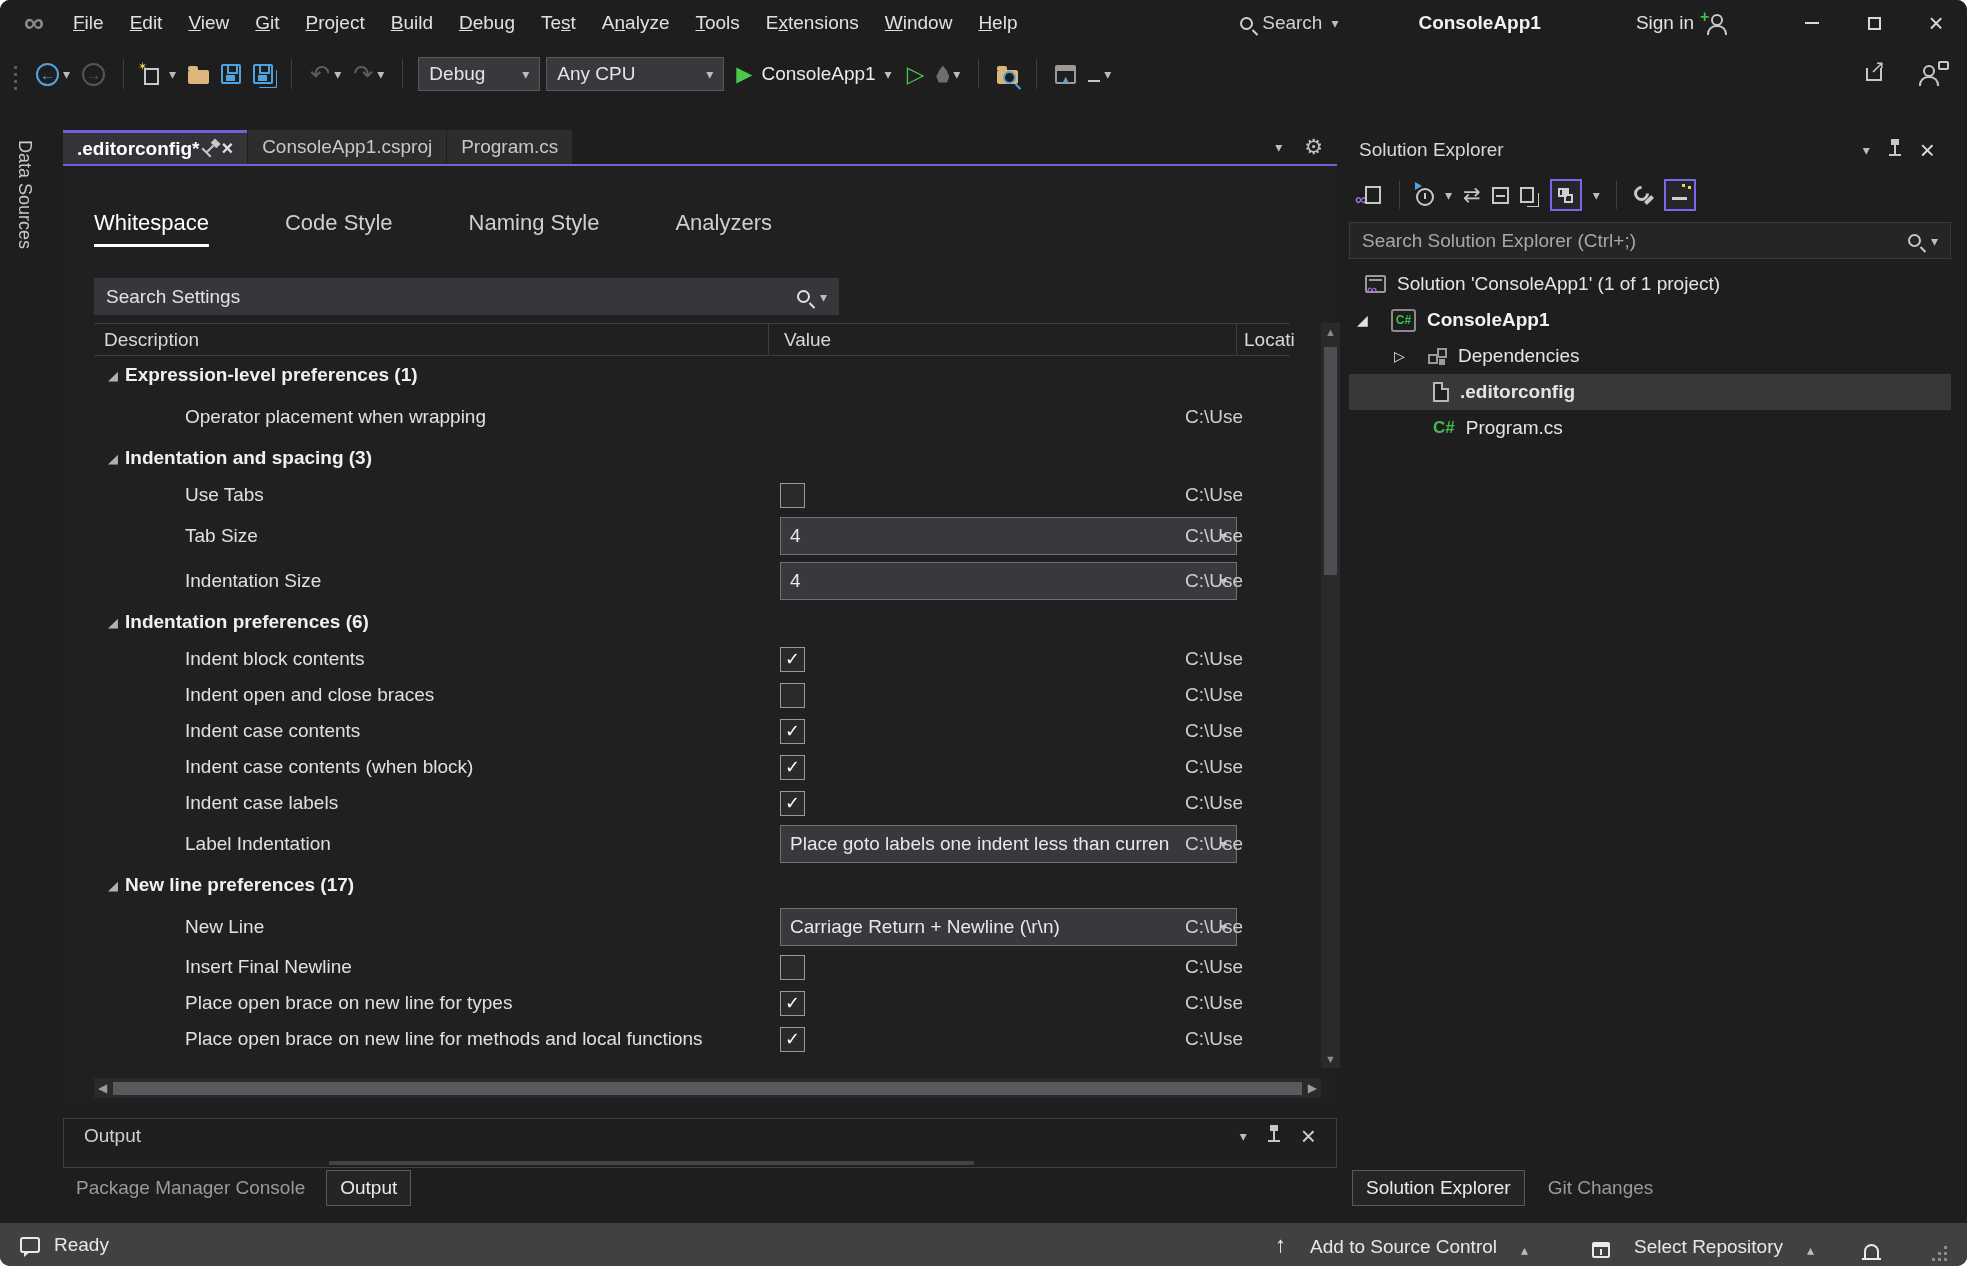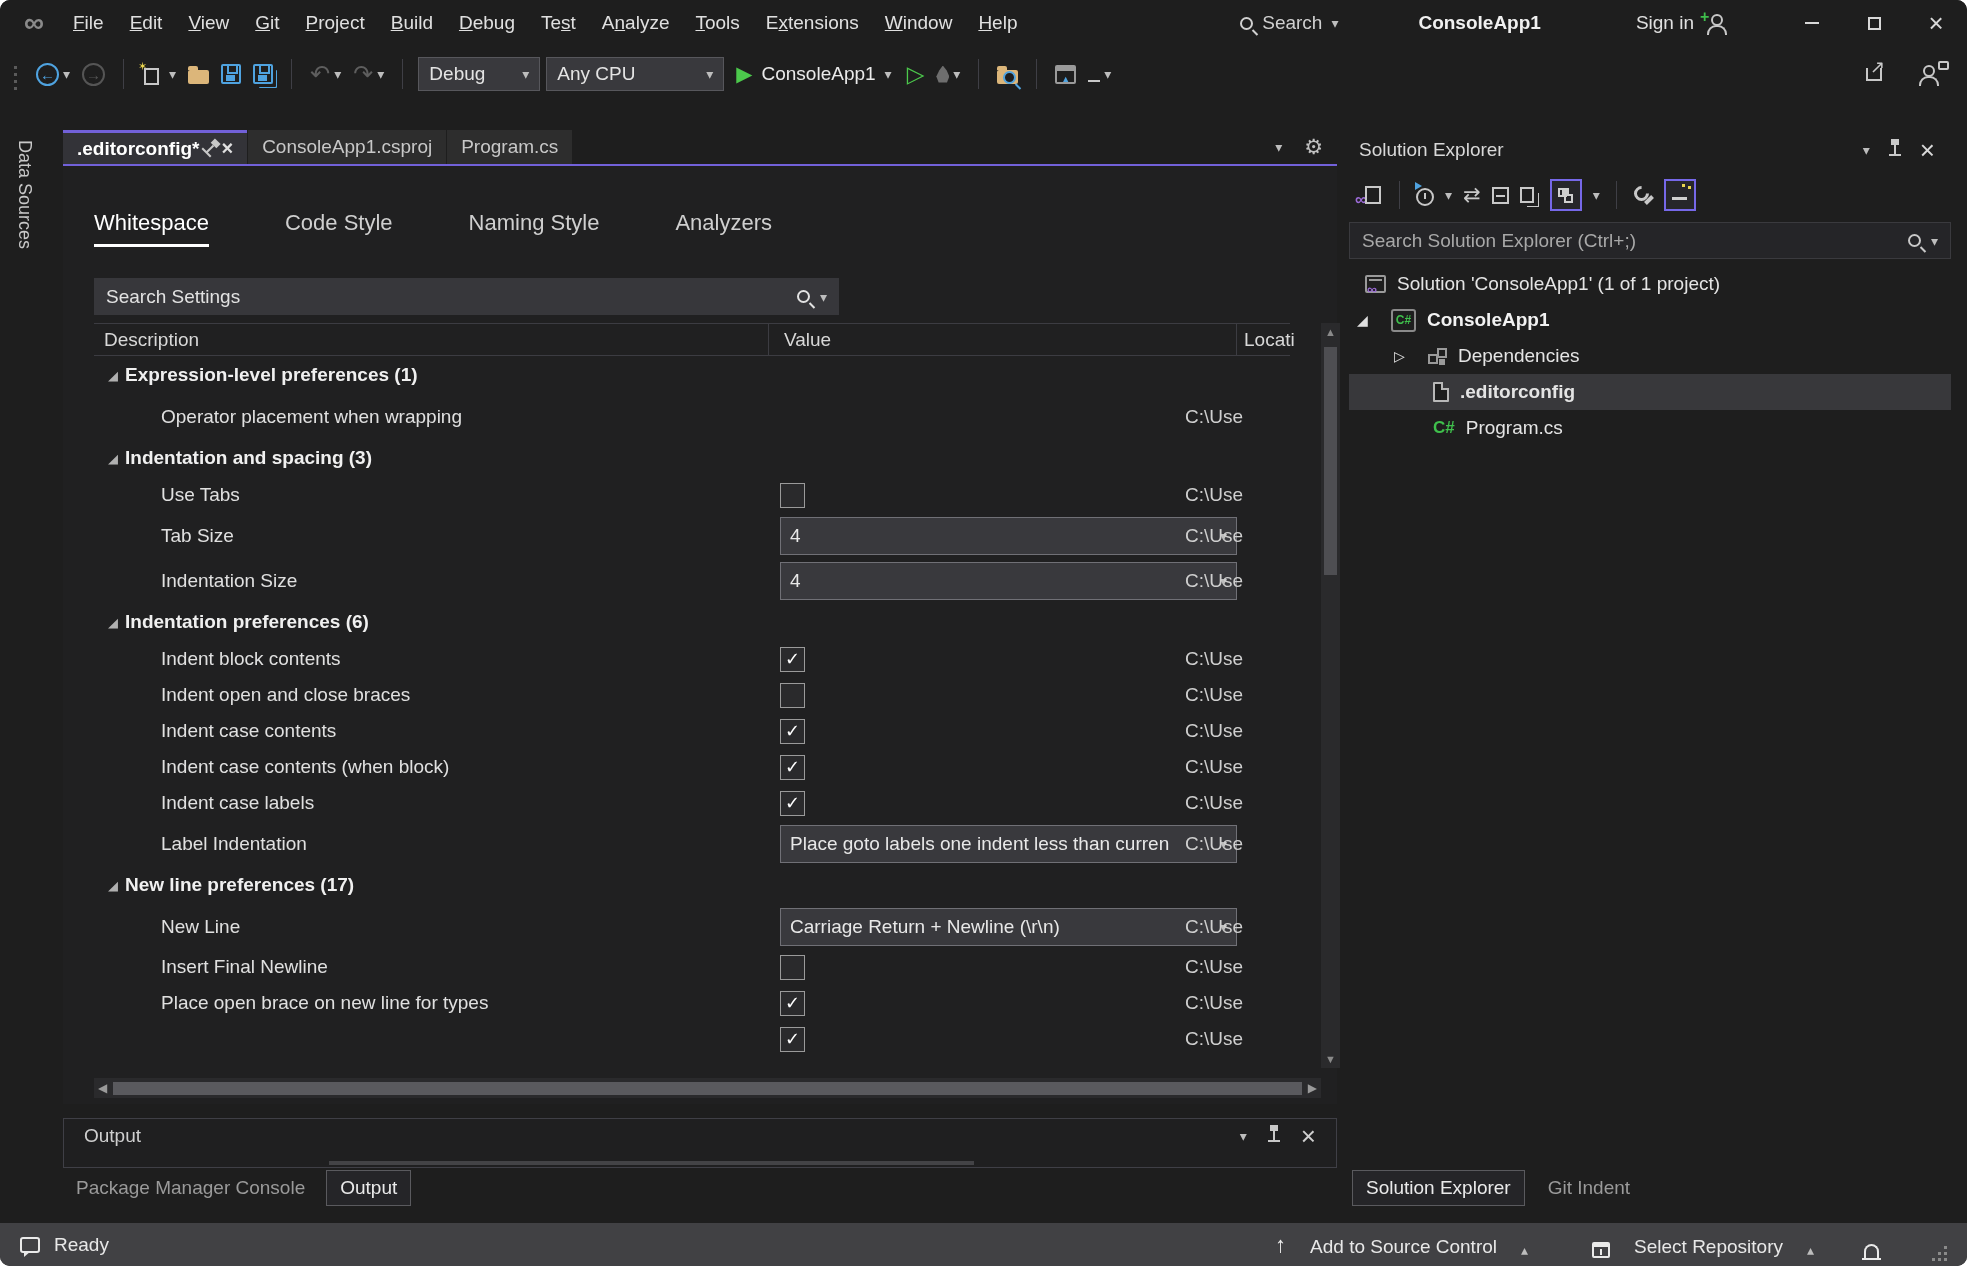--- a/index.html
+++ b/index.html
@@ -105,21 +105,21 @@
   .hsep1{left:674px;} .hsep2{left:1142px;}
 
   .tbl-body{position:absolute;top:190px;left:31px;width:1196px;}
   .row{position:relative;display:flex;align-items:center;}
   .row.group{height:38px;}
   .row.cb{height:36px;}
   .row.dd{height:45px;}
   .expander-g{margin-left:14px;width:17px;color:#b0b0b0;font-size:13px;}
   .expander-g::before{content:"◢";}
   .group-label{font-weight:bold;font-size:19px;color:#f0f0f0;}
-  .row-label{margin-left:67px;color:#e0e0e0;}
+  .row-label{margin-left:91px;color:#e0e0e0;}
   .value-slot{position:absolute;left:686px;top:0;bottom:0;display:flex;align-items:center;}
   .loc{position:absolute;left:1091px;color:#cfcfcf;}
   .checkbox{width:25px;height:25px;background:#2a2a2c;border:1px solid #9a9a9a;display:flex;align-items:center;justify-content:center;}
   .checkbox.checked::before{content:"✓";color:#ffffff;font-size:18px;}
   .dropdown{width:457px;height:38px;background:#39393d;border:1px solid #707076;display:flex;align-items:center;padding:0 9px;color:#e8e8e8;white-space:nowrap;overflow:hidden;}
   .dropdown .chev{margin-left:auto;}
 
   .vscroll{position:absolute;left:1258px;top:157px;width:19px;height:745px;background:#2a2a2c;}
   .vscroll .arr{position:absolute;left:0;width:100%;text-align:center;font-size:11px;color:#8a8a8a;}
   .vscroll .arr.up{top:3px;} .vscroll .arr.down{bottom:3px;}
@@ -482,20 +482,21 @@
             <span class="loc">C:\Use</span>
           </div>
           <div class="row cb">
             <span class="row-label">Place open brace on new line for types</span>
             <div class="value-slot">
               <div class="checkbox checked"></div>
             </div>
             <span class="loc">C:\Use</span>
           </div>
           <div class="row cb">
+            <span class="row-label">Place open brace on new line for methods and local functions</span>
             <div class="value-slot">
               <div class="checkbox checked"></div>
             </div>
             <span class="loc">C:\Use</span>
           </div>
         </div>
       <div class="vscroll">
         <span class="arr up">▲</span>
         <div class="vthumb"></div>
         <span class="arr down">▼</span>
@@ -578,21 +579,21 @@
           <span class="tree-label">.editorconfig</span>
         </div>
         <div class="tree-row" style="padding-left: 84px;">
           <span class="tree-icon cs-text"></span>
           <span class="tree-label">Program.cs</span>
         </div>
       </div>
   </div>
   <div class="bottom-tabs-right">
     <span class="tool-tab active">Solution Explorer</span>
-    <span class="tool-tab">Git Indent</span>
+    <span class="tool-tab">Git Changes</span>
   </div>
 
   <div class="statusbar">
     <span class="speech"></span>
     <span>Ready</span>
     <div class="sb-right">
       <span class="up-arrow"></span>
       <span>Add to Source Control</span>
       <span class="chevup"></span>
       <span class="sb-gap"></span>

